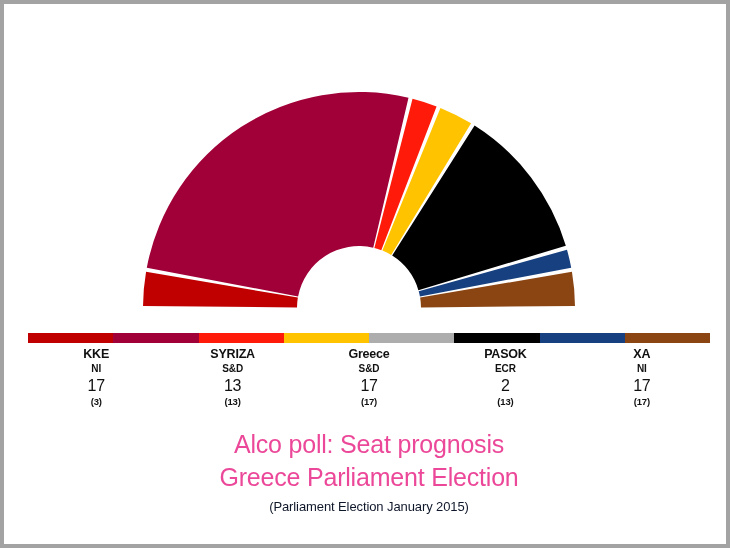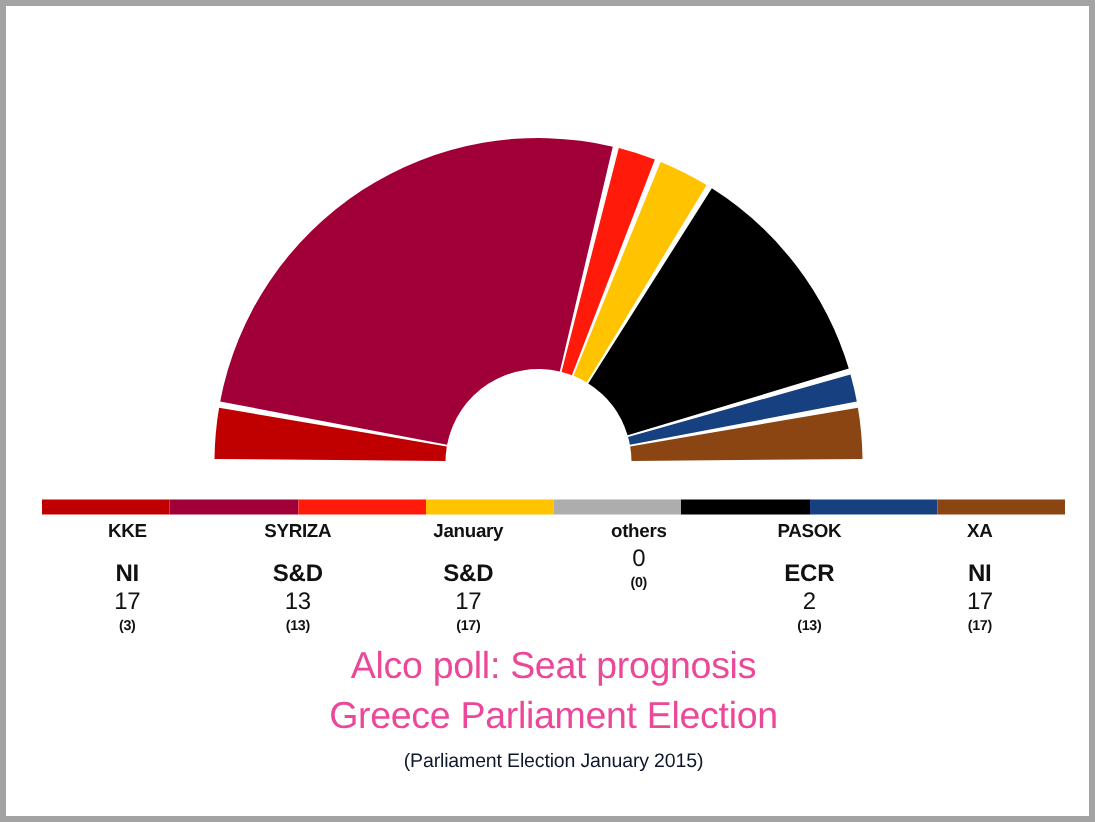--- a/index.html
+++ b/index.html
@@ -61,23 +61,23 @@
     color: #111111;
     line-height: 1.08;
   }
   .legend-party {
     font-size: 12.5px;
     font-weight: bold;
     letter-spacing: -0.2px;
     white-space: nowrap;
   }
   .legend-group {
-    font-size: 16px;
+    font-size: 10px;
     font-weight: bold;
-    margin-top: 12px;
+    margin-top: 2px;
     letter-spacing: -0.1px;
     white-space: nowrap;
     min-height: 11px;
   }
   .legend-seats {
     font-size: 16px;
     font-weight: normal;
     margin-top: 2px;
     letter-spacing: -0.3px;
   }
@@ -147,29 +147,24 @@
           <div class="legend-seats">17</div>
           <div class="legend-prev">(3)</div>
         </div>
         <div class="legend-col">
           <div class="legend-party">SYRIZA</div>
           <div class="legend-group">S&amp;D</div>
           <div class="legend-seats">13</div>
           <div class="legend-prev">(13)</div>
         </div>
         <div class="legend-col">
-          <div class="legend-party">January</div>
+          <div class="legend-party">Greece</div>
           <div class="legend-group">S&amp;D</div>
           <div class="legend-seats">17</div>
           <div class="legend-prev">(17)</div>
-        </div>
-        <div class="legend-col no-group">
-          <div class="legend-party">others</div>
-          <div class="legend-seats">0</div>
-          <div class="legend-prev">(0)</div>
         </div>
         <div class="legend-col">
           <div class="legend-party">PASOK</div>
           <div class="legend-group">ECR</div>
           <div class="legend-seats">2</div>
           <div class="legend-prev">(13)</div>
         </div>
         <div class="legend-col">
           <div class="legend-party">XA</div>
           <div class="legend-group">NI</div>

